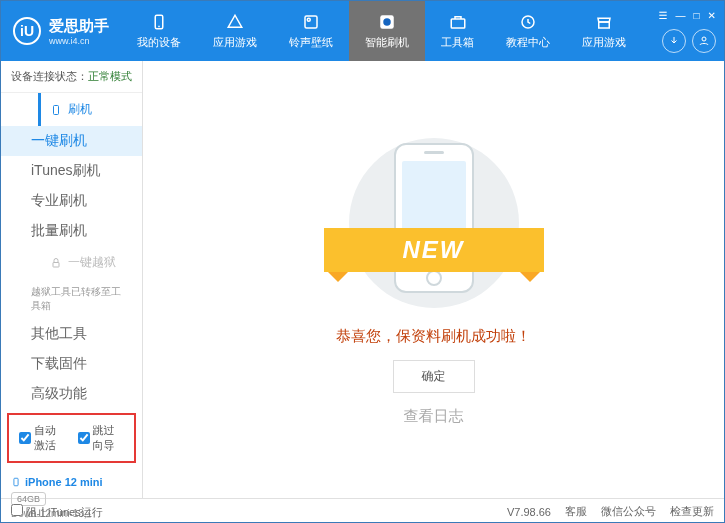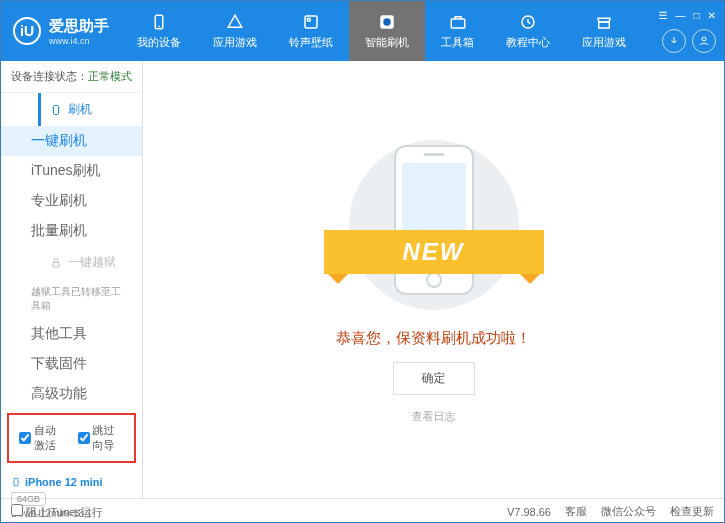--- a/index.html
+++ b/index.html
@@ -38,21 +38,21 @@
 .phone { width: 80px; height: 150px; background: #fff; border: 2px solid #cfd8dc; border-radius: 12px; position: absolute; left: 60px; top: 10px; }
 .phone::before { content: ""; position: absolute; top: 6px; left: 50%; transform: translateX(-50%); width: 20px; height: 3px; background: #cfd8dc; border-radius: 2px; }
 .phone::after { content: ""; position: absolute; bottom: 5px; left: 50%; transform: translateX(-50%); width: 12px; height: 12px; border: 2px solid #cfd8dc; border-radius: 50%; }
 .phone-screen { position: absolute; top: 16px; left: 6px; right: 6px; bottom: 24px; background: #e3f2fd; border-radius: 2px; }
 .ribbon { position: absolute; left: -10px; right: -10px; top: 95px; height: 44px; background: #fbc02d; display: flex; align-items: center; justify-content: center; font-size: 24px; font-weight: 900; color: #fff; font-style: italic; letter-spacing: 2px; }
 .ribbon::before, .ribbon::after { content: ""; position: absolute; width: 0; height: 0; border: 10px solid transparent; top: 100%; }
 .ribbon::before { left: 4px; border-top-color: #f9a825; border-left-color: transparent; }
 .ribbon::after { right: 4px; border-top-color: #f9a825; border-right-color: transparent; }
 .success-text { font-size: 15px; color: #c2410c; }
 .ok-btn { padding: 7px 28px; border: 1px solid #ddd; background: #fff; font-size: 12px; color: #555; cursor: pointer; }
-.log-link { font-size: 11px; color: #aaa; cursor: pointer; }
+.log-link { font-size: 15px; color: #aaa; cursor: pointer; }
 .footer { height: 26px; border-top: 1px solid #e0e0e0; display: flex; align-items: center; font-size: 11px; color: #666; padding: 0 10px; justify-content: space-between; }
 .footer-left { display: flex; align-items: center; gap: 4px; }
 .footer-right { display: flex; gap: 14px; align-items: center; }
 input[type=checkbox] { accent-color: #1e88e5; width: 12px; height: 12px; }
 </style>
 </head>
 <body>
 
 <div class="header">
   <div class="logo-area">

